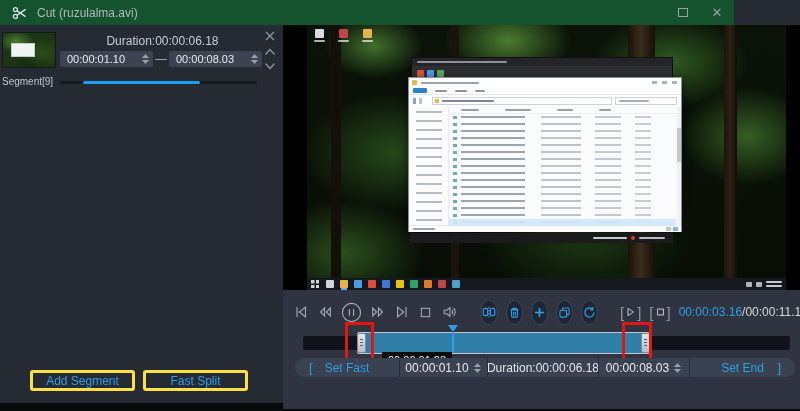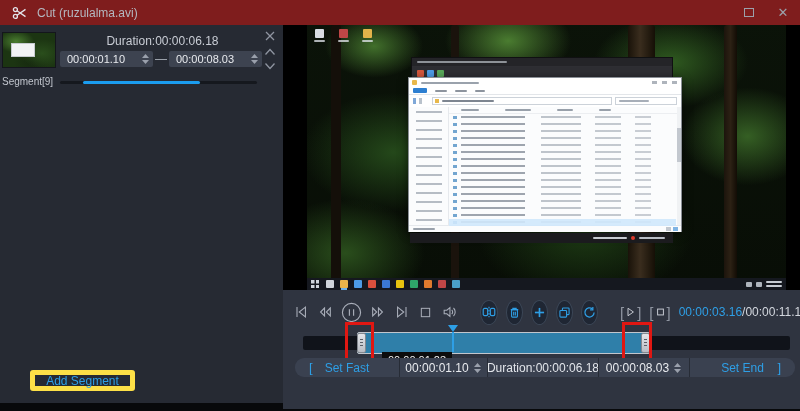--- a/index.html
+++ b/index.html
@@ -1,21 +1,21 @@
 <!DOCTYPE html>
 <html><head>
 <meta charset="utf-8">
 <style>
   * { margin:0; padding:0; box-sizing:border-box; }
   html,body { width:800px; height:411px; overflow:hidden; background:#000;
     font-family:"Liberation Sans", sans-serif; }
   .app { position:absolute; inset:0; width:800px; height:411px; background:#262a33; }
 
   
-  .titlebar { position:absolute; left:0; top:0; width:800px; height:25px; background:#7f1d1d;
+  .titlebar { position:absolute; left:0; top:0; width:734px; height:25px; background:#14532d;
     display:flex; align-items:center; }
   .titlebar .t-icon { margin-left:12px; display:flex; }
   .titlebar .t-text { margin-left:9px; font-size:12px; color:#b4b8c0; }
   .win-ctrls { position:absolute; right:0; top:0; height:25px; display:flex; align-items:center; }
   .win-btn { width:34px; height:25px; display:flex; align-items:center; justify-content:center; color:#9ba0aa; }
   .max-glyph { width:10px; height:9px; border:1px solid #9ba0aa; }
   .close-glyph { font-size:13px; line-height:1; }
 
   
   .left-panel { position:absolute; left:0; top:25px; width:283px; height:386px; background:#262a33; }
@@ -35,21 +35,21 @@
   .time-box .tval { font-size:11px; color:#e8eaee; flex:1; }
   .range-dash { width:16px; text-align:center; color:#aab0ba; font-size:12px; }
   .spin { display:flex; flex-direction:column; gap:2px; align-items:center; padding:1px 1px; }
   .spin svg { display:block; }
   .seg-progress { position:absolute; left:60px; top:56px; width:197px; height:3px; background:#15181e; border-radius:2px; }
   .seg-progress .fill { position:absolute; top:0; height:3px; background:#1b9df0; border-radius:2px; }
   .panel-side { position:absolute; right:5px; top:5px; width:16px; display:flex; flex-direction:column;
     gap:6px; align-items:center; }
   .panel-side .ps-btn { display:flex; }
   .seg-actions { position:absolute; left:0; top:345px; width:283px; display:flex; gap:8px; padding-left:30px; }
-  .ghost-btn { width:105px; height:21px; border:5px solid #fde047; border-radius:3px; background:transparent;
+  .ghost-btn { width:105px; height:21px; border:3px solid #fde047; border-radius:3px; background:transparent;
     color:#2e9fe6; font-size:12px; font-family:"Liberation Sans",sans-serif; display:flex; align-items:center; justify-content:center; }
   .panel-footer { position:absolute; left:0; bottom:0; width:283px; height:8px; background:#08090b; }
 
   
   .preview { position:absolute; left:283px; top:25px; width:517px; height:265px; background:#000; }
   .video-frame { position:absolute; left:24px; top:0; width:479px; height:265px; overflow:hidden;
     background-color:#0b1309;
     background-image:
       radial-gradient(70px 45px at 14% 8%, #416f2b, transparent 70%),
       radial-gradient(90px 55px at 42% 6%, #4a7c30, transparent 70%),
@@ -262,20 +262,21 @@
       </span>
       <span class="ps-btn">
         <svg width="12" height="8" viewBox="0 0 12 8" fill="none" stroke="#8f95a1" stroke-width="1.3">
             <polyline points="1.5,1.5 6,6.5 10.5,1.5"></polyline>
           </svg>
       </span>
     </div>
 
     <div class="seg-actions">
       <button class="ghost-btn">Add Segment</button>
+      <button class="ghost-btn">Fast Split</button>
     </div>
     <div class="panel-footer"></div>
   </div>
 
   <div class="preview">
     <div class="video-frame">
       <div class="trunk trunk4"></div>
       <div class="trunk trunk3"></div>
       <div class="trunk trunk1"></div>
       <div class="trunk trunk2"></div>

